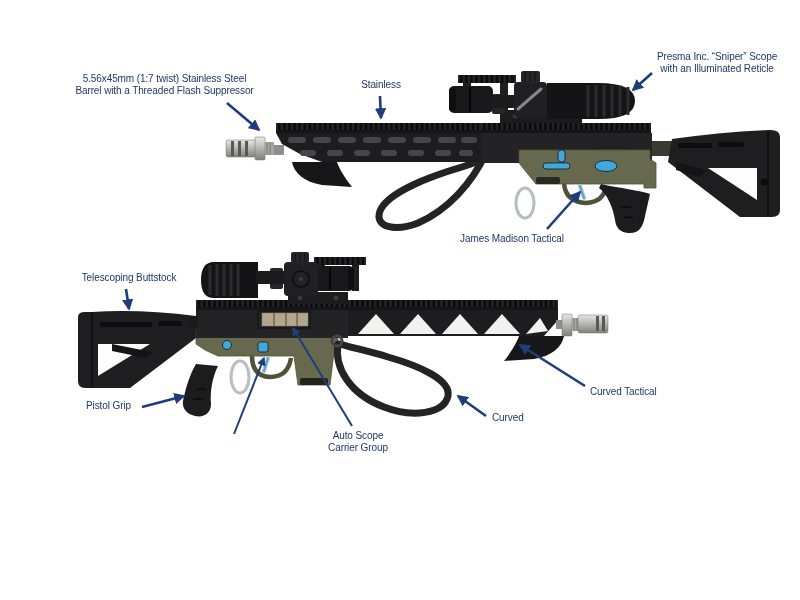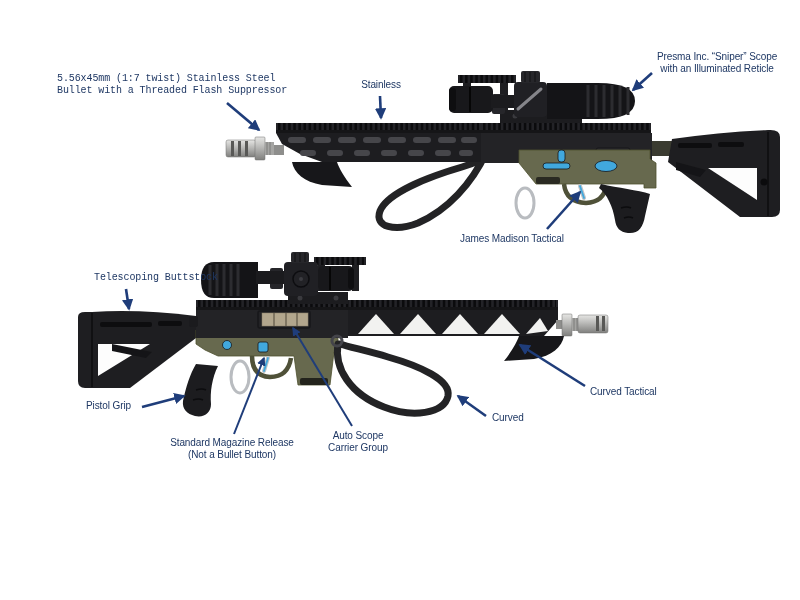--- a/index.html
+++ b/index.html
@@ -254,50 +254,46 @@
     <path d="M547,229 L580,192" marker-end="url(#ah)"></path>
     <path d="M126,289 L129,309" marker-end="url(#ah)"></path>
     <path d="M142,407 L184,396" marker-end="url(#ah)"></path>
     <path d="M234,434 L264,358" marker-end="url(#ah)" stroke-width="2"></path>
     <path d="M352,426 L293,328" marker-end="url(#ah)" stroke-width="2"></path>
     <path d="M486,416 L458,396" marker-end="url(#ah)"></path>
     <path d="M585,386 L520,345" marker-end="url(#ah)"></path>
   </g>
 </svg>
 
-<div class="lbl ctr" style="left:57px;top:73px;width:215px;font-family:Liberation Mono, monospace;">
+<div class="lbl ctr" style="left:57px;top:73px;width:215px;">
   <span>5.56x45mm (1:7 twist) Stainless Steel</span><br>
-  <span>Bullet with a Threaded Flash Suppressor</span>
+  <span>Barrel with a Threaded Flash Suppressor</span>
 </div>
 
 <div class="lbl ctr" style="left:347px;top:79px;width:68px;">
   <span>Stainless</span>
 </div>
 
 <div class="lbl ctr" style="left:646px;top:51px;width:142px;">
   <span>Presma Inc. “Sniper” Scope</span><br>
   <span>with an Illuminated Reticle</span>
 </div>
 
 <div class="lbl ctr" style="left:424px;top:233px;width:176px;">
   <span>James Madison Tactical</span><br>
 </div>
 
-<div class="lbl ctr" style="left:94px;top:272px;width:104px;font-family:Liberation Mono, monospace;">
+<div class="lbl ctr" style="left:77px;top:272px;width:104px;">
   <span>Telescoping Buttstock</span>
 </div>
 
 <div class="lbl" style="left:86px;top:400px;text-align:right;">
   <span>Pistol Grip</span>
 </div>
 
-<div class="lbl ctr" style="left:164px;top:437px;width:136px;">
-  <span>Standard Magazine Release</span><br>
-  <span>(Not a Bullet Button)</span>
-</div>
 
 <div class="lbl ctr" style="left:316px;top:430px;width:84px;">
   <span>Auto Scope</span><br>
   <span>Carrier Group</span>
 </div>
 
 <div class="lbl" style="left:492px;top:412px;">
   <span>Curved</span>
 </div>
 

